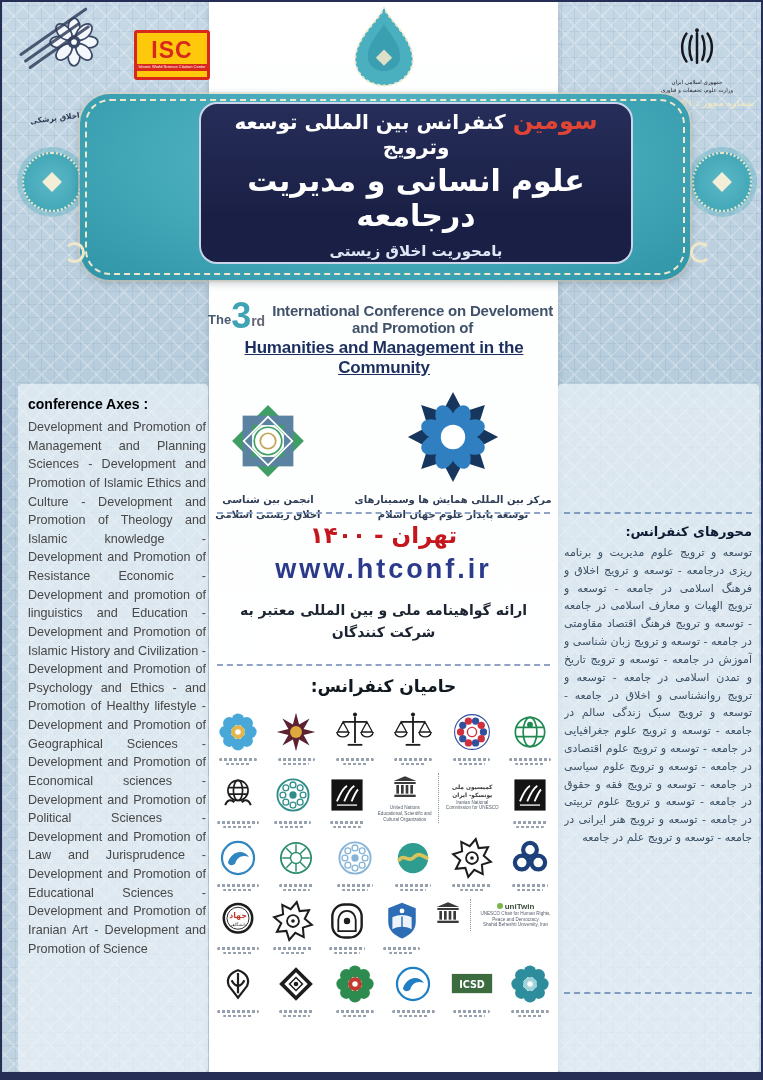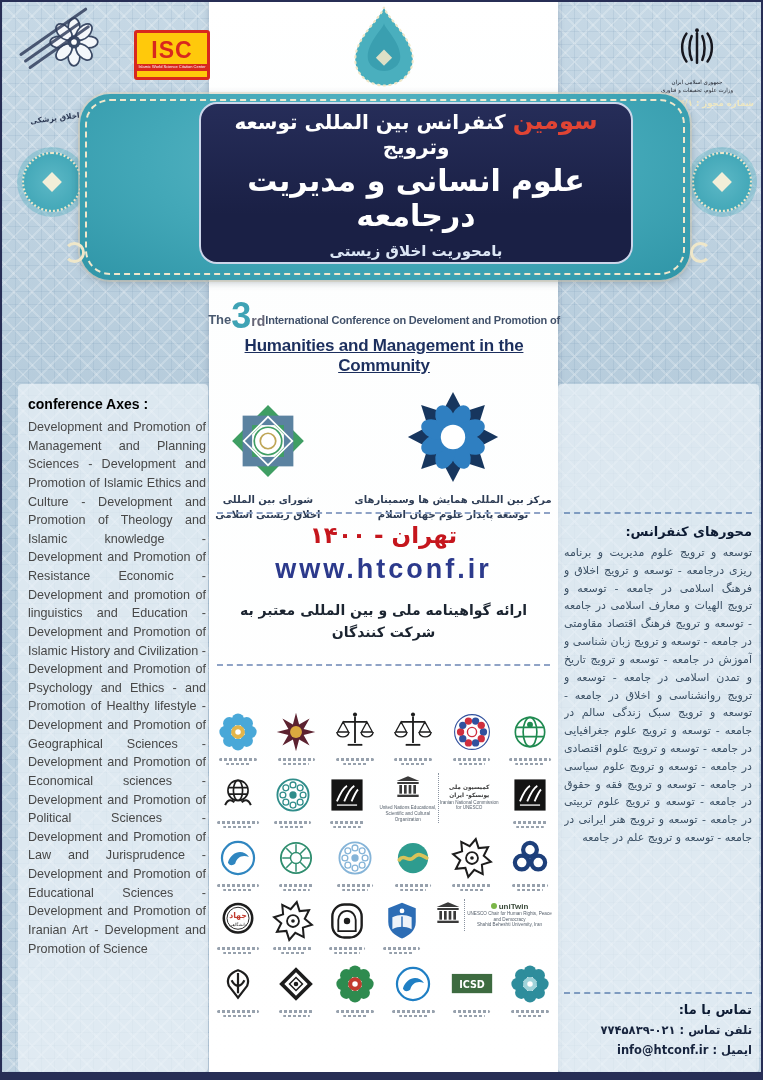--- a/index.html
+++ b/index.html
@@ -40,21 +40,21 @@
   .isc .strip{margin-top:2px;background:#d8281e;color:#fff;font-size:4px;line-height:1.6;padding:0 3px;border-radius:1px;white-space:nowrap;font-family:"Liberation Sans",sans-serif;}
   .gov{right:6px;top:20px;width:116px;z-index:3;text-align:center;}
   .gov .l{font-size:5.5px;color:#20242e;line-height:1.5;}
   .gov .lic{font-size:8.5px;color:#efe8c2;font-weight:bold;margin-top:3px;direction:rtl;}
   
   .title-en{left:206px;top:296px;width:352px;text-align:center;z-index:8;font-family:"Liberation Sans",sans-serif;}
   .te-row{display:flex;align-items:flex-start;justify-content:center;}
   .te-the{font-size:13px;color:#4a5a70;margin-top:14px;font-weight:bold;}
   .te-num{font-size:36px;font-weight:bold;color:#3fa3b5;line-height:1;}
   .te-ord{font-size:14px;color:#667;font-weight:bold;margin-top:15px;}
-  .te-l1{font-size:11px;letter-spacing:-0.2px;color:#42526b;font-weight:bold;margin-top:16px;}
+  .te-l1{font-size:15px;letter-spacing:-0.2px;color:#42526b;font-weight:bold;margin-top:4px;}
   .te-l2{font-size:17px;font-weight:bold;color:#1c2f5e;letter-spacing:-0.2px;margin-top:2px;text-decoration:underline;}
   .te-l3{font-size:13px;font-weight:bold;color:#3a4254;text-align:right;padding-right:30px;margin-top:3px;}
   
   .orgs{left:207px;top:388px;width:349px;display:flex;justify-content:center;gap:34px;align-items:flex-end;}
   .org{display:flex;flex-direction:column;align-items:center;}
   .org .cap{margin-top:8px;font-size:10px;font-weight:bold;color:#2e3d55;direction:rtl;text-align:center;line-height:1.5;}
   
   .dash{border-top:2px dashed #8fa3c6;height:0;z-index:8;}
   .city{left:207px;top:520px;width:349px;text-align:center;font-size:23px;font-weight:bold;color:#c5161d;direction:rtl;}
   .site{left:207px;top:552px;width:349px;text-align:center;font-size:27px;font-weight:bold;color:#2c3a8c;letter-spacing:3px;font-family:"Liberation Sans",sans-serif;cursor:pointer;}
@@ -62,21 +62,21 @@
   .sp-title{left:207px;top:674px;width:349px;text-align:center;font-size:17px;font-weight:bold;color:#101820;direction:rtl;}
   
   .grid{left:212px;top:708px;width:340px;}
   .sp-row{display:flex;justify-content:space-between;align-items:flex-start;margin-bottom:8px;}
   .sp-cell{width:48px;display:flex;flex-direction:column;align-items:center;}
   .sp-cell.wide{width:122px;}
   .g44{width:44px;height:44px;}
   .g34{width:32px;height:32px;flex:none;}
   .sq-cap{width:100%;margin-top:2px;}
   .sqb{height:2.5px;margin:2px auto 0;border-radius:2px;background:repeating-linear-gradient(90deg,#97a1ad 0 3px,transparent 3px 5px);}
-  .sp-duo{display:flex;align-items:center;gap:0;width:100%;}
+  .sp-duo{display:flex;align-items:center;gap:6px;width:100%;}
   .vdot{width:0;align-self:stretch;border-left:1px dotted #8a93a0;}
   .sp-sub{display:flex;flex-direction:column;align-items:center;flex:1;min-width:0;}
   .tcap{font-size:4.6px;line-height:1.3;color:#555f6b;text-align:center;font-family:"Liberation Sans",sans-serif;}
   .fa-c{font-size:5.8px;font-weight:bold;color:#333;direction:rtl;font-family:"DejaVu Sans",sans-serif;}
   .unitwin{font-size:8px;font-weight:bold;color:#3a4a3a;font-family:"Liberation Sans",sans-serif;}
   .unitwin::before{content:"";display:inline-block;width:6px;height:6px;border-radius:50%;background:#7ab648;margin-right:2px;}
   
   .ovl{background:rgba(240,246,251,.66);border-radius:4px;z-index:2;}
   .ovl-l{left:16px;top:382px;width:190px;height:688px;}
   .ovl-r{left:556px;top:382px;width:201px;height:688px;}
@@ -180,21 +180,21 @@
   <div class="abs orgs">
     <div class="org">
       <svg width="86" height="86" viewBox="0 0 100 100">
         <rect x="26" y="26" width="48" height="48" fill="none" stroke="#3f9e63" stroke-width="11" transform="rotate(45 50 50)"></rect>
         <rect x="26" y="26" width="48" height="48" fill="none" stroke="#5b82a0" stroke-width="11"></rect>
         <rect x="30" y="30" width="40" height="40" fill="none" stroke="#fff" stroke-width="2" transform="rotate(45 50 50)"></rect>
         <circle cx="50" cy="50" r="16" fill="#fff" stroke="#3f9e63" stroke-width="2"></circle>
         <circle cx="50" cy="50" r="9" fill="#fff" stroke="#bfa657" stroke-width="2"></circle>
       </svg>
       <div class="cap">
-        <div>شورای بین المللی</div>
+        <div>انجمن بین شناسی</div>
         <div>اخلاق زیستی اسلامی</div>
       </div>
     </div>
     <div class="org">
       <svg width="94" height="94" viewBox="0 0 100 100">
         <g fill="#17365e">
           <polygon points="50,2 62,25 50,38 38,25"></polygon>
           <polygon points="50,2 62,25 50,38 38,25" transform="rotate(45 50 50)"></polygon>
           <polygon points="50,2 62,25 50,38 38,25" transform="rotate(90 50 50)"></polygon>
           <polygon points="50,2 62,25 50,38 38,25" transform="rotate(135 50 50)"></polygon>
@@ -223,20 +223,21 @@
   </div>
 
   <div class="abs dash" style="left:215px;top:510px;width:333px;"></div>
   <div class="abs city">تهران - ۱۴۰۰</div>
   <div class="abs cert">
     <div>ارائه گواهینامه ملی و بین المللی معتبر به</div>
     <div>شرکت کنندگان</div>
   </div>
   <div class="abs site">www.htconf.ir</div>
   <div class="abs dash" style="left:215px;top:662px;width:333px;"></div>
+  <div class="abs sp-title">حامیان کنفرانس:</div>
 
   <div class="abs grid" id="sponsor-grid">
       <div class="sp-row">
         <div class="sp-cell">
           <svg viewBox="0 0 48 48" class="g44">
             <circle cx="37.5" cy="24.0" r="6.8" fill="#49a8d8"></circle>
             <circle cx="33.5" cy="33.5" r="6.8" fill="#49a8d8"></circle>
             <circle cx="24.0" cy="37.5" r="6.8" fill="#49a8d8"></circle>
             <circle cx="14.5" cy="33.5" r="6.8" fill="#49a8d8"></circle>
             <circle cx="10.5" cy="24.0" r="6.8" fill="#49a8d8"></circle>
@@ -650,19 +651,14 @@
     <h3>conference Axes :</h3>
     <p>Development and Promotion of Management and Planning Sciences - Development and Promotion of Islamic Ethics and Culture - Development and Promotion of Theology and Islamic knowledge - Development and Promotion of Resistance Economic - Development and promotion of linguistics and Education - Development and Promotion of Islamic History and Civilization - Development and Promotion of Psychology and Ethics - and Promotion of Healthy lifestyle - Development and Promotion of Geographical Sciences - Development and Promotion of Economical sciences - Development and Promotion of Political Sciences - Development and Promotion of Law and Jurisprudence - Development and Promotion of Educational Sciences - Development and Promotion of Iranian Art - Development and Promotion of Science</p>
   </div>
 
   <div class="abs r-dash1"></div>
   <div class="abs rcol r-axes">
     <h4>محورهای کنفرانس:</h4>
     <p>توسعه و ترویج علوم مدیریت و برنامه ریزی درجامعه - توسعه و ترویج اخلاق و فرهنگ اسلامی در جامعه - توسعه و ترویج الهیات و معارف اسلامی در جامعه - توسعه و ترویج فرهنگ اقتصاد مقاومتی در جامعه - توسعه و ترویج زبان شناسی و آموزش در جامعه - توسعه و ترویج تاریخ و تمدن اسلامی در جامعه - توسعه و ترویج روانشناسی و اخلاق در جامعه - توسعه و ترویج سبک زندگی سالم در جامعه - توسعه و ترویج علوم جغرافیایی در جامعه - توسعه و ترویج علوم اقتصادی در جامعه - توسعه و ترویج علوم سیاسی در جامعه - توسعه و ترویج فقه و حقوق در جامعه - توسعه و ترویج علوم تربیتی در جامعه - توسعه و ترویج هنر ایرانی در جامعه - توسعه و ترویج علم در جامعه</p>
   </div>
   <div class="abs r-dash2"></div>
-  <div class="abs rcol r-contact">
-    <h4>تماس با ما:</h4>
-    <div class="line">تلفن تماس : ۰۲۱-۷۷۴۵۸۳۹</div>
-    <div class="line">ایمیل : info@htconf.ir</div>
-  </div>
 
 </div>
 
 </body></html>

